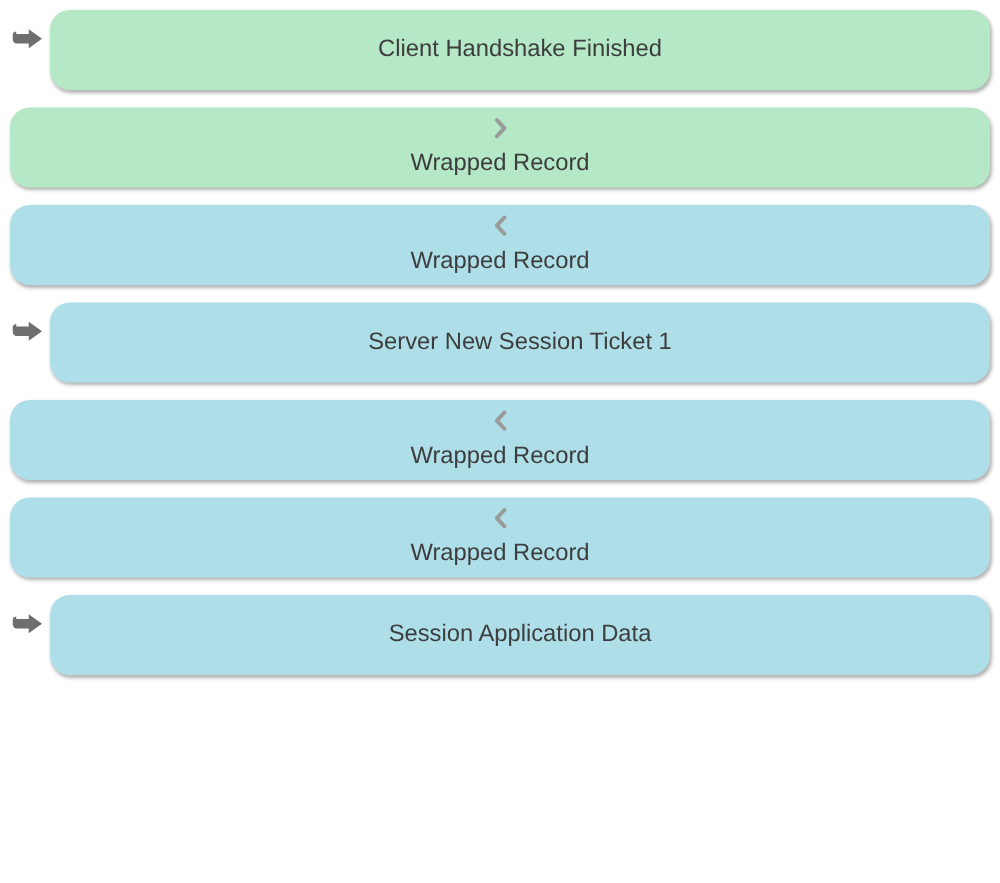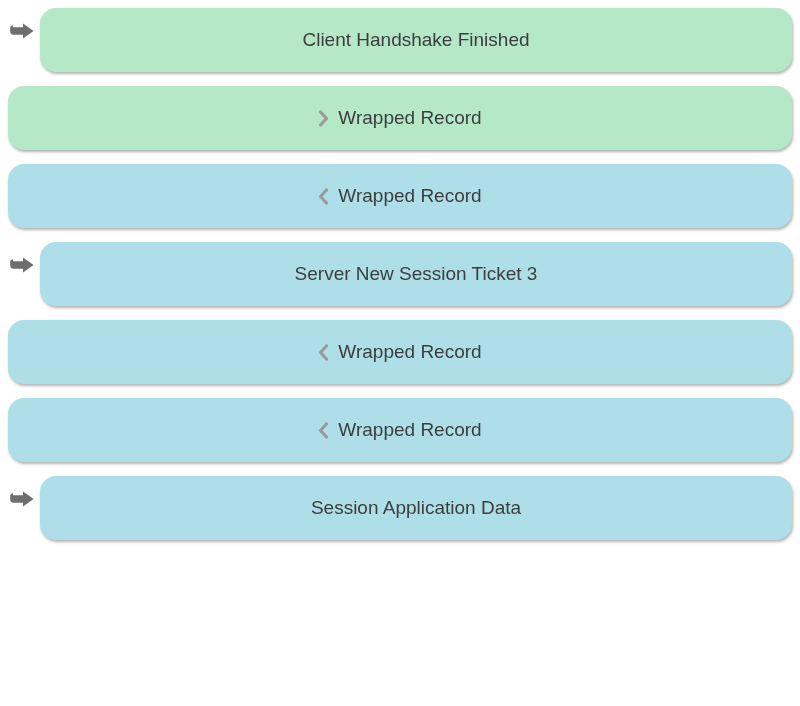--- a/index.html
+++ b/index.html
@@ -29,21 +29,21 @@
     border-radius: 16px;
     box-shadow: 1px 2px 3px rgba(0,0,0,0.30);
     display: flex;
     align-items: center;
     justify-content: center;
     gap: 9px;
     font-size: 19px;
     color: var(--text, #3d3d3d);
     cursor: pointer;
   }
-  .row.full .box   { left: 8px; }
+  .row.full .box   { left: 8px; flex-direction: column; }
   .row.indent .box { left: 40px; }
   .box.client { background: var(--client, #b4e8c6); }
   .box.server { background: var(--server, #aedfe9); }
   .send-arrow {
     position: absolute;
     left: 8px;
     top: 14px;
     width: 27px;
     height: 18px;
   }
@@ -93,21 +93,21 @@
       </svg>
       <span class="label">Wrapped Record</span>
     </div>
   </div>
 
   <div class="row indent">
     <svg class="send-arrow" viewBox="0 0 27 18" aria-hidden="true">
       <path d="M2.2 5.2 C2.6 4.2 3.6 3.3 5 3.2 L5 5.2 L15 5.2 L15 1.4 L25.6 9 L15 16.6 L15 12.8 L5.4 12.8 C3.4 12.8 2.2 11.2 2.2 9.2 Z"></path>
     </svg>
     <div class="box server">
-      <span class="label">Server New Session Ticket 3</span>
+      <span class="label">Server New Session Ticket 1</span>
     </div>
   </div>
 
   <div class="row full">
     <div class="box server">
       <svg class="chevron" viewBox="0 0 11 17" aria-hidden="true">
         <path d="M8.5 2 L2.5 8.5 L8.5 15"></path>
       </svg>
       <span class="label">Wrapped Record</span>
     </div>

